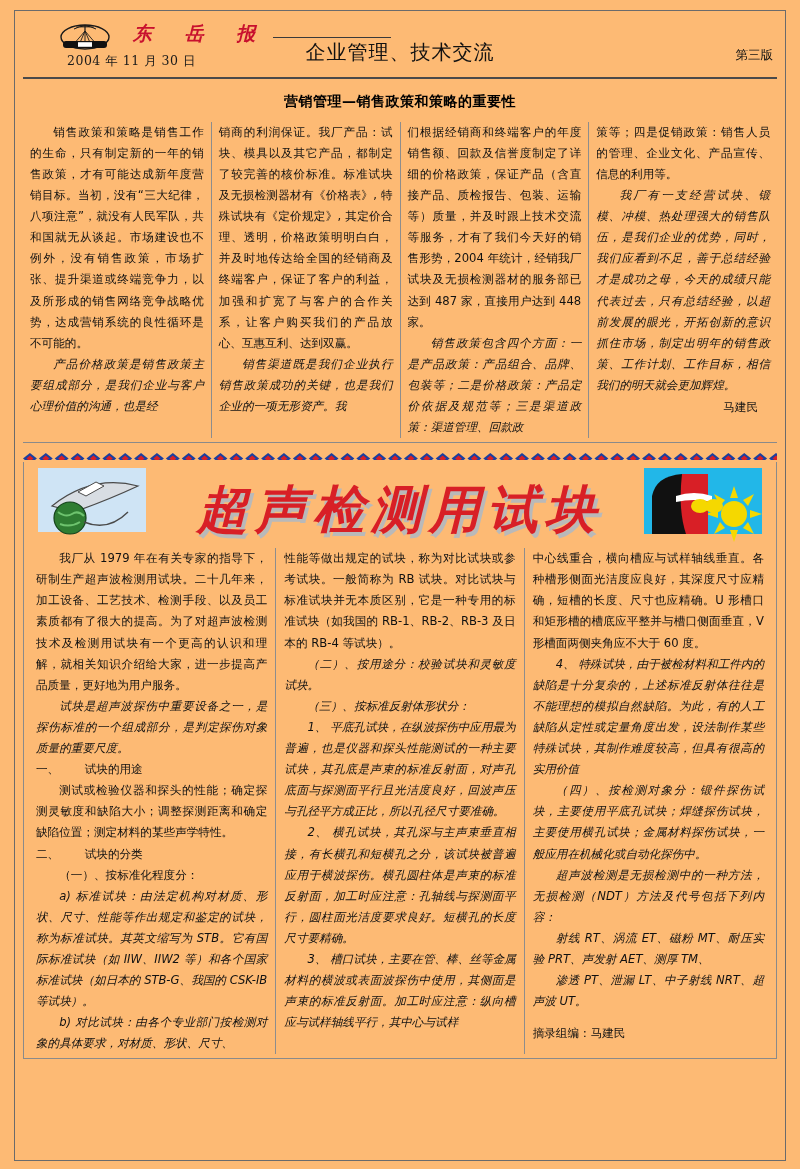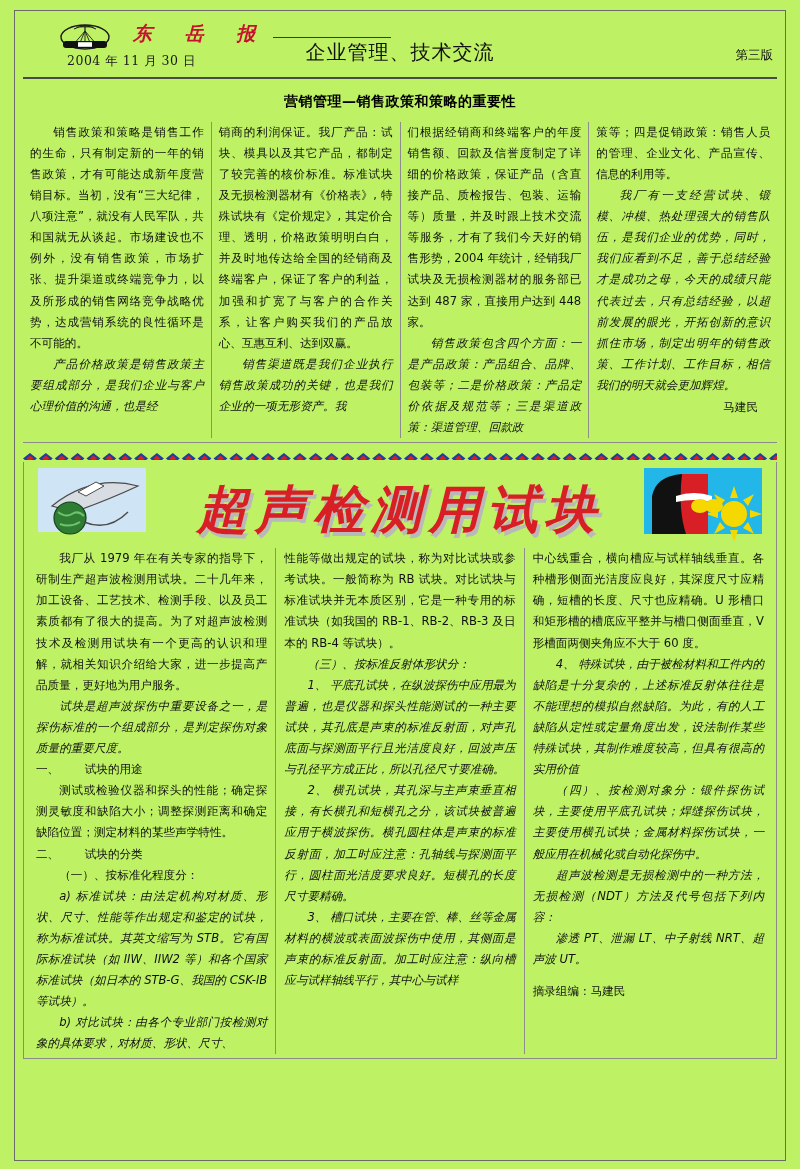--- a/index.html
+++ b/index.html
@@ -8,21 +8,21 @@
     background: #ffffff;
   }
   body {
     font-family: "DejaVu Sans", "Liberation Sans", sans-serif;
   }
   .page {
     position: relative;
     width: 800px;
     height: 1169px;
     margin: 0 auto;
-    background: #bef264;
+    background: #fdba74;
     box-sizing: border-box;
     padding: 10px 14px 8px 14px;
     overflow: hidden;
   }
   .sheet {
     position: relative;
     width: 100%;
     height: 100%;
     border: 1px solid #6b6b6b;
     box-sizing: border-box;
@@ -407,31 +407,33 @@
         <p class="sec-head">
           <span class="num">二、</span><span>试块的分类</span>
         </p>
         <p class="body-text indent">（一）、按标准化程度分：</p>
         <p class="body-text indent">a)    标准试块：由法定机构对材质、形状、尺寸、性能等作出规定和鉴定的试块，称为标准试块。其英文缩写为 STB。它有国际标准试块（如 IIW、IIW2 等）和各个国家标准试块（如日本的 STB-G、我国的 CSK-IB 等试块）。</p>
         <p class="body-text indent">b)    对比试块：由各个专业部门按检测对象的具体要求，对材质、形状、尺寸、</p>
       </div>
 
       <div class="col">
         <p class="body-text">性能等做出规定的试块，称为对比试块或参考试块。一般简称为 RB 试块。对比试块与标准试块并无本质区别，它是一种专用的标准试块（如我国的 RB-1、RB-2、RB-3 及日本的 RB-4 等试块）。</p>
+        <p class="body-text indent">（二）、按用途分：校验试块和灵敏度试块。</p>
         <p class="body-text indent">（三）、按标准反射体形状分：</p>
         <p class="body-text indent">1、   平底孔试块，在纵波探伤中应用最为普遍，也是仪器和探头性能测试的一种主要试块，其孔底是声束的标准反射面，对声孔底面与探测面平行且光洁度良好，回波声压与孔径平方成正比，所以孔径尺寸要准确。</p>
         <p class="body-text indent">2、   横孔试块，其孔深与主声束垂直相接，有长横孔和短横孔之分，该试块被普遍应用于横波探伤。横孔圆柱体是声束的标准反射面，加工时应注意：孔轴线与探测面平行，圆柱面光洁度要求良好。短横孔的长度尺寸要精确。</p>
         <p class="body-text indent">3、   槽口试块，主要在管、棒、丝等金属材料的横波或表面波探伤中使用，其侧面是声束的标准反射面。加工时应注意：纵向槽应与试样轴线平行，其中心与试样</p>
       </div>
 
       <div class="col">
         <p class="body-text">中心线重合，横向槽应与试样轴线垂直。各种槽形侧面光洁度应良好，其深度尺寸应精确，短槽的长度、尺寸也应精确。U 形槽口和矩形槽的槽底应平整并与槽口侧面垂直，V 形槽面两侧夹角应不大于 60 度。</p>
         <p class="body-text indent">4、   特殊试块，由于被检材料和工件内的缺陷是十分复杂的，上述标准反射体往往是不能理想的模拟自然缺陷。为此，有的人工缺陷从定性或定量角度出发，设法制作某些特殊试块，其制作难度较高，但具有很高的实用价值</p>
         <p class="body-text indent">（四）、按检测对象分：锻件探伤试块，主要使用平底孔试块；焊缝探伤试块，主要使用横孔试块；金属材料探伤试块，一般应用在机械化或自动化探伤中。</p>
         <p class="body-text indent">超声波检测是无损检测中的一种方法，无损检测（NDT）方法及代号包括下列内容：</p>
+        <p class="body-text indent">射线 RT、涡流 ET、磁粉 MT、耐压实验 PRT、声发射 AET、测厚 TM、</p>
         <p class="body-text indent">渗透 PT、泄漏 LT、中子射线 NRT、超声波 UT。</p>
 
         <div class="credit">摘录组编：马建民</div>
       </div>
 
     </div>
   </div>
 
  </div>
 </div>

